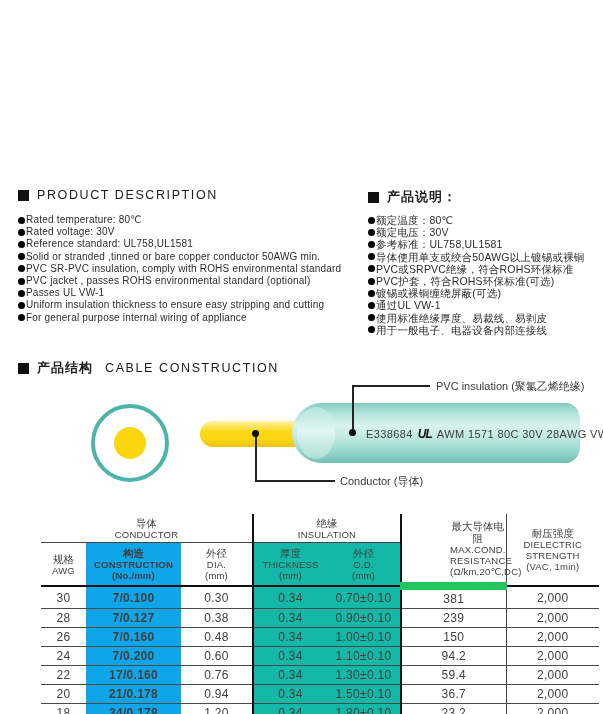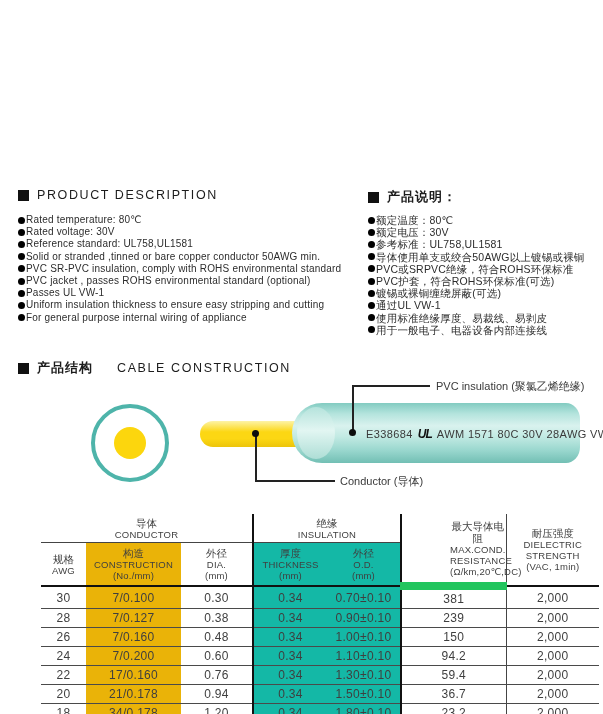--- a/index.html
+++ b/index.html
@@ -42,21 +42,21 @@
   .spec{position:absolute;left:41px;top:514px;}
   table{border-collapse:collapse;table-layout:fixed;width:558px;text-align:center;color:#3f3f3f;}
   td{padding:0;vertical-align:middle;}
   .grow td{height:28px;}
   .srow td{height:42px;border-bottom:2px solid #111;}
   tr.data td{height:18px;font-size:12px;border-bottom:1.4px solid #4a4a4a;letter-spacing:0.3px;}
   tbody tr.data:last-child td{border-bottom:none;}
   .gcell{border-bottom:1px solid #444;}
   .h-cn{font-size:10.5px;line-height:12px;}
   .h-en{font-size:9.5px;line-height:11px;letter-spacing:0.2px;}
-  .bg-y{background:#eab308;}
+  .bg-y{background:#0ea5e9;font-weight:bold;}
   .bg-b{background:#14b8a6;}
   .bL2{border-left:2.5px solid #111;}
   .bR2{border-right:2.5px solid #111;}
   .bL1{border-left:1px solid #444;}
 </style>
 </head>
 <body>
 
 <div class="page">
 
@@ -166,21 +166,21 @@
 
       <li>
         <span class="dot"></span>
         <span>用于一般电子、电器设备内部连接线</span>
       </li>
     </ul>
 
   <div class="sec-header" style="left:18px;top:359px;">
     <span class="sq"></span>
     <span class="sec-title-cn">产品结构</span>
-    <span class="sec-title-en" style="margin-left:16px;">CABLE CONSTRUCTION</span>
+    <span class="sec-title-en" style="margin-left:4px;">CABLE CONSTRUCTION</span>
   </div>
 
   <div class="cross-ring"></div>
   <div class="cross-core"></div>
   <div class="conductor-rod"></div>
   <div class="cable-body"></div>
   <div class="cable-endcap"></div>
   <div class="cable-marking">
     <span>E338684</span>
     <span class="ul-mark">UL</span>

